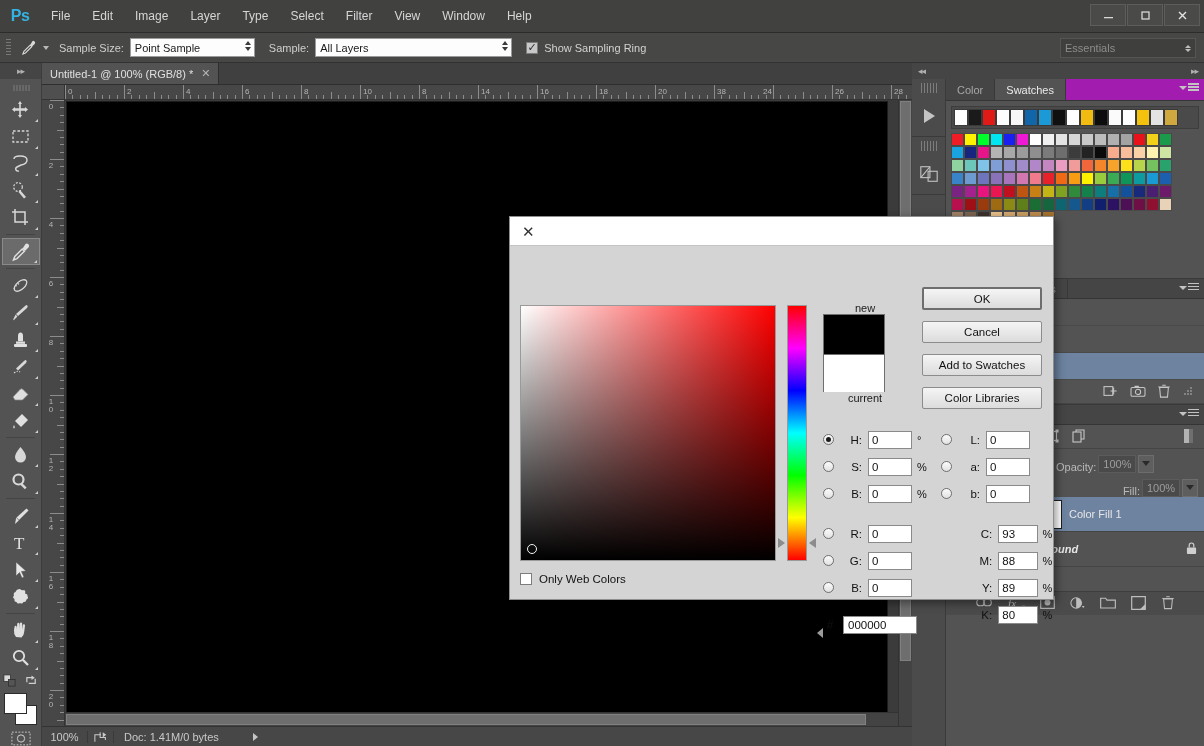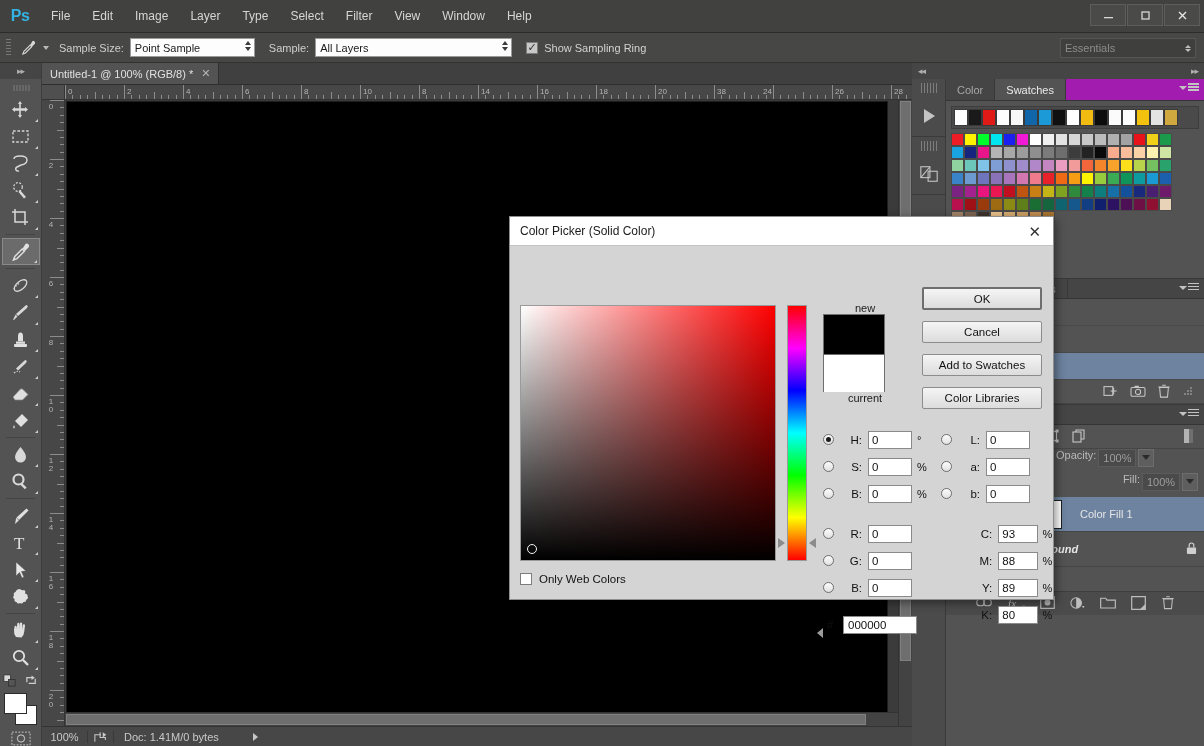--- a/index.html
+++ b/index.html
@@ -234,21 +234,21 @@
   }
   .panel-sec { background:#535353; }
   .adjust-rows { }
   .adj-row { height:27px; border-bottom:1px solid #4a4a4a; display:flex; align-items:center; padding-left:8px; font-size:11px; color:#c9c9c9;}
   .adj-row.selected { background:#6d83a0; }
   .layer-tools {
     height:24px; display:flex; align-items:center; gap:11px; padding:0 10px;
     border-bottom:1px solid #454545;
   }
   .layer-opts {
-    height:24px; display:flex; align-items:flex-start; font-size:11px; color:#b9b9b9;
+    height:24px; display:flex; align-items:flex-end; font-size:11px; color:#b9b9b9;
     padding:0 6px; gap:2px;
   }
   .blend-combo {
     width:96px; height:18px; background:#4a4a4a; border:1px solid #5b5b5b;
     display:flex; align-items:center; justify-content:flex-end; padding-right:3px;
   }
   .sm-spin { display:flex; flex-direction:column; gap:1px; }
   .sm-spin .u { width:0;height:0;border-left:3px solid transparent;border-right:3px solid transparent;border-bottom:3px solid #bdbdbd;}
   .sm-spin .d { width:0;height:0;border-left:3px solid transparent;border-right:3px solid transparent;border-top:3px solid #bdbdbd;}
   .val-box {
@@ -1254,21 +1254,21 @@
               <span><svg width="15" height="12" viewBox="0 0 16 12">
                   <path d="M1 6 Q8 0.5 15 6 Q8 11.5 1 6 Z" fill="none" stroke="#d2d2d2" stroke-width="1.1"></path>
                   <circle cx="8" cy="6" r="2.1" fill="#d2d2d2"></circle>
                 </svg></span>
               <span class="lthumb blk" style="background: rgb(0, 0, 0); outline: rgb(232, 232, 232) solid 2px;"></span>
               <span><svg width="8" height="13" viewBox="0 0 8 14">
                   <rect x="1" y="1" width="6" height="5.5" rx="2.7" fill="none" stroke="#cfcfcf" stroke-width="1"></rect>
                   <rect x="1" y="7" width="6" height="5.5" rx="2.7" fill="none" stroke="#cfcfcf" stroke-width="1"></rect>
                 </svg></span>
               <span class="lthumb" style="background: rgb(255, 255, 255);"></span>
-              <span class="lname" style="margin-left: 12px;">Color Fill 1</span>
+              <span class="lname" style="margin-left: 1px;">Color Fill 1</span>
             </div>
             <div class="layer-row">
               <span><svg width="15" height="12" viewBox="0 0 16 12">
                   <path d="M1 6 Q8 0.5 15 6 Q8 11.5 1 6 Z" fill="none" stroke="#d2d2d2" stroke-width="1.1"></path>
                   <circle cx="8" cy="6" r="2.1" fill="#d2d2d2"></circle>
                 </svg></span>
               <span class="lthumb" style="background: rgb(255, 255, 255);"></span>
               <span class="lname ital" style=" font-weight: bold;">Background</span>
               <span><svg width="11" height="13" viewBox="0 0 12 14">
                   <rect x="1" y="6" width="10" height="7" rx="1" fill="#cfcfcf"></rect>
@@ -1321,21 +1321,20 @@
               </svg>
           </span>
         </div>
 
       </div>
     </div>
   </div>
 
   <div class="cp">
     <div class="cp-title">
-      <span class="t">Color Picker (Solid Color)</span>
       <span class="cp-x">✕</span>
     </div>
     <div class="cp-body">
       <div class="sqfield">
         <div class="sq-marker"></div>
       </div>
       <div class="hue"></div>
       <div class="hue-mk l"></div>
       <div class="hue-mk r"></div>
 

